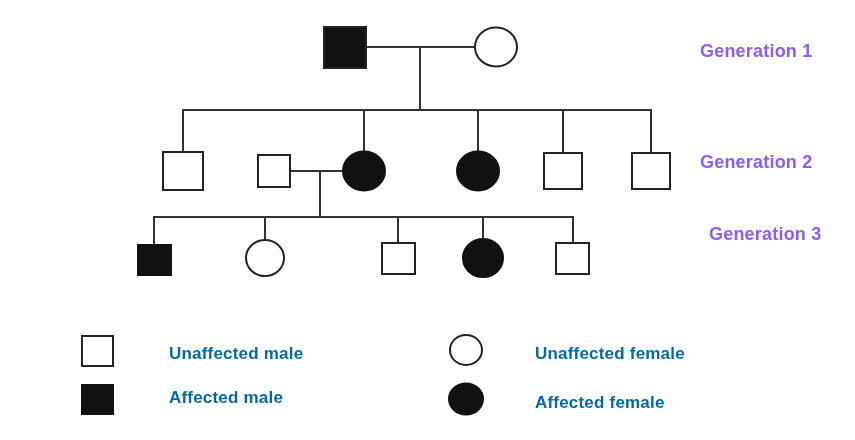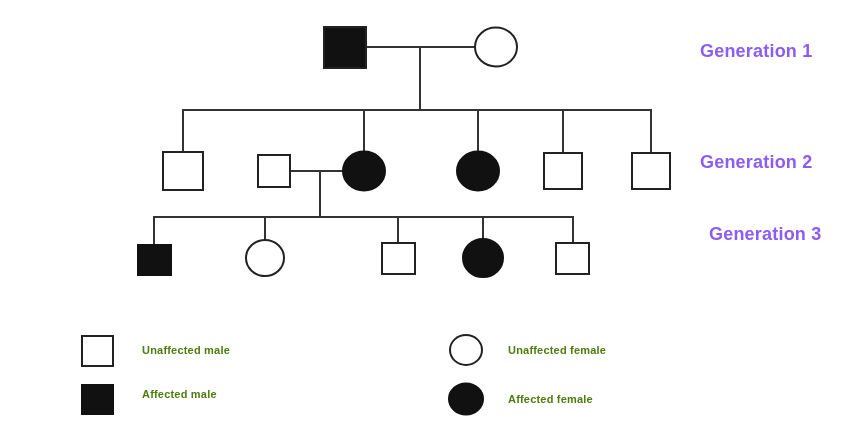--- a/index.html
+++ b/index.html
@@ -31,25 +31,26 @@
     font-family: "Liberation Sans", sans-serif;
     font-size: 18px;
     font-weight: bold;
     color: #8b5cf6;
     letter-spacing: 0.2px;
     white-space: nowrap;
   }
   .legend-label {
     position: absolute;
     font-family: "Liberation Sans", sans-serif;
-    font-size: 11px;
+    font-size: 17px;
     font-weight: bold;
-    color: #4d7c0f;
+    color: #0369a1;
     letter-spacing: 0.2px;
     white-space: nowrap;
+    margin-left: 27px;
   }
   #gen-label-1 { left: 700px; top: 41px; }
   #gen-label-2 { left: 700px; top: 136px; margin-top: 16px; }
   #gen-label-3 { left: 700px; top: 224px; margin-left: 9px; }
 
   #legend-label-unaffected-male   { left: 142px; top: 344px; }
   #legend-label-affected-male     { left: 142px; top: 388px; }
   #legend-label-unaffected-female { left: 508px; top: 344px; }
   #legend-label-affected-female   { left: 508px; top: 393px; }
 </style>

